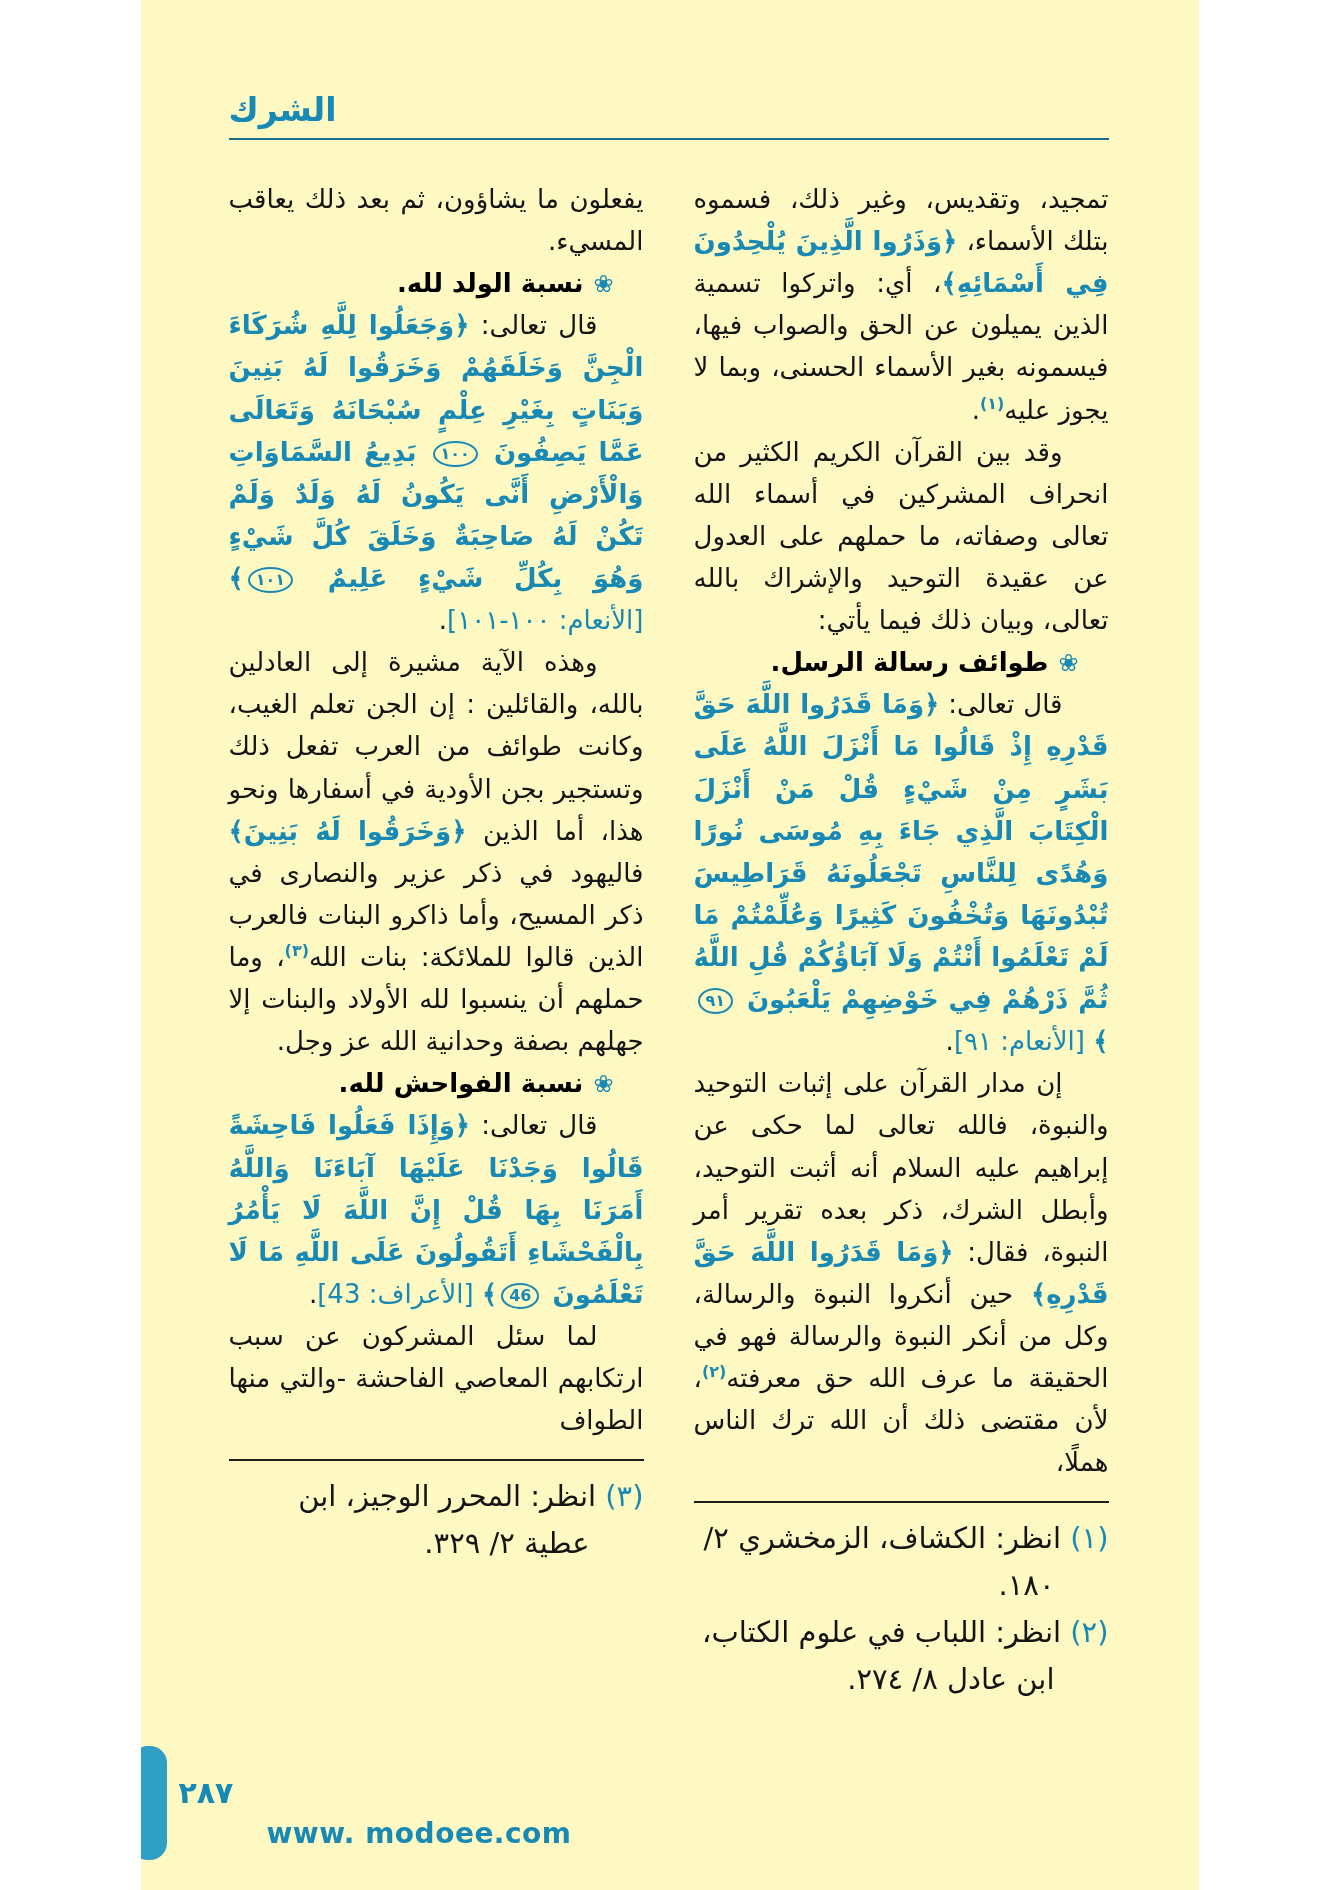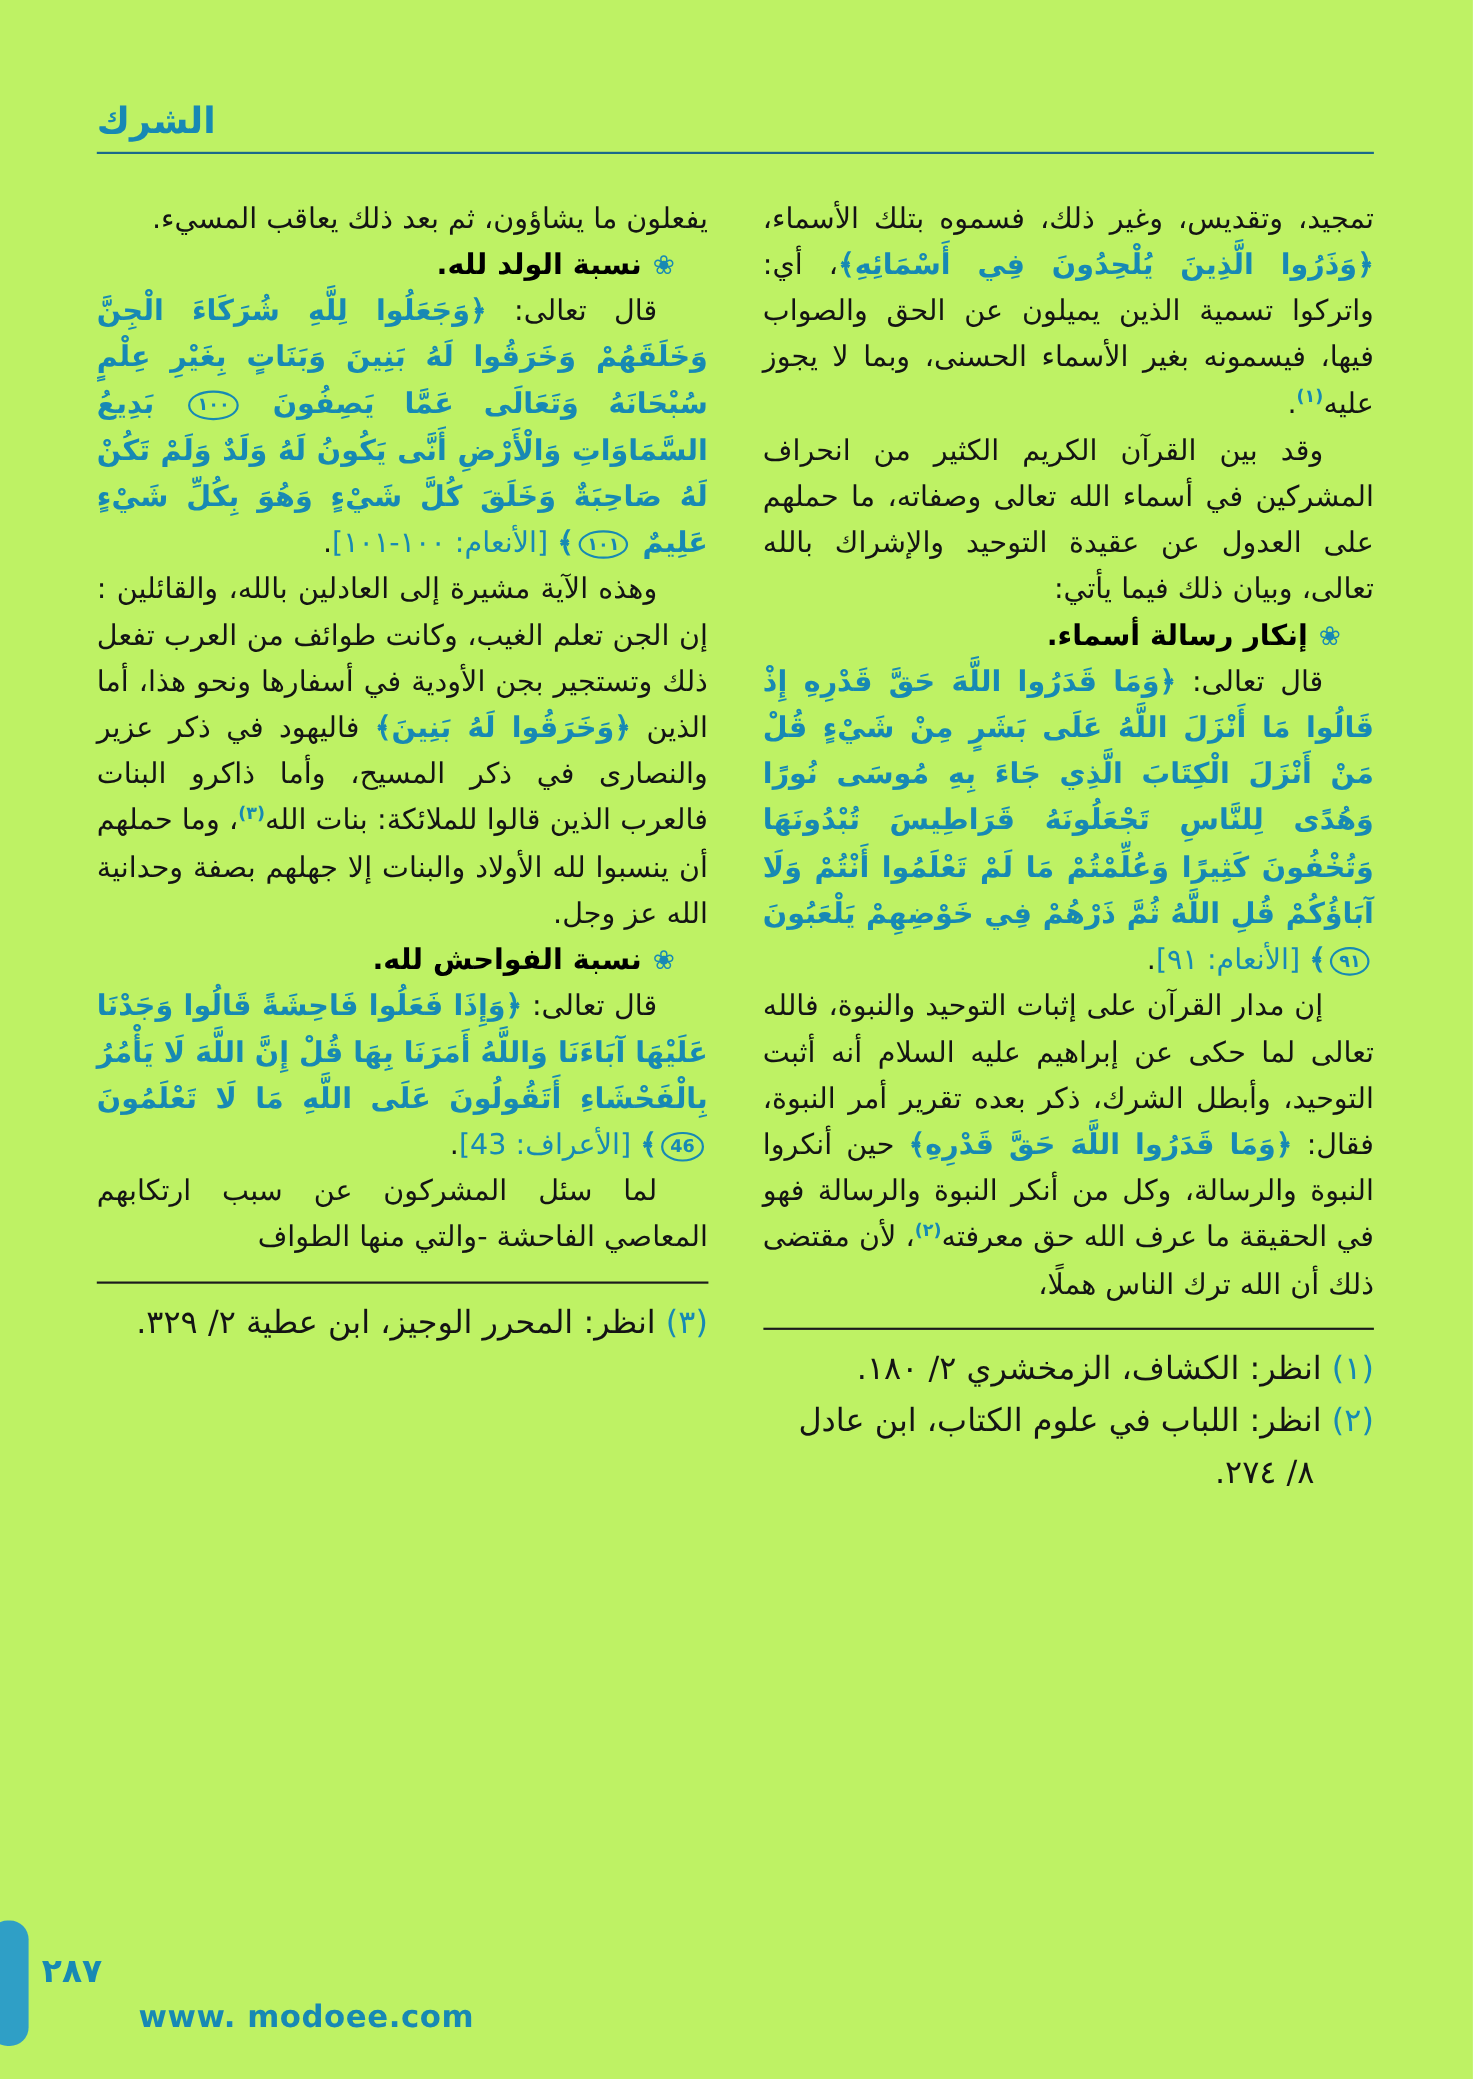--- a/index.html
+++ b/index.html
@@ -1,21 +1,21 @@
 <!DOCTYPE html>
 <html lang="ar" dir="rtl" style="--accent: #1789b4;"><head>
 <meta charset="utf-8">
 <style>
   * { margin:0; padding:0; box-sizing:border-box; }
   html,body { background:#ffffff; }
   .page {
     position:relative;
-    width:1339px; height:1890px;
+    width:1058px; height:1890px;
     margin:0 auto;
-    background:#bef264;
+    background:#fef9c3;
     direction:rtl;
     font-family:"DejaVu Sans", sans-serif;
     overflow:hidden;
     color:#141414;
   }
   
   .page-header { position:absolute; top:92px; right:90px; left:88px; }
   .page-title {
     color:var(--accent,#1789b4);
     font-size:33px; font-weight:bold;
@@ -81,21 +81,21 @@
 
   <header class="page-header">
     <h1 class="page-title">الشرك</h1>
     <div class="header-rule"></div>
   </header>
 
   <main class="columns">
     <section class="col">
         <p class="para no-indent"><span>تمجيد، وتقديس، وغير ذلك، فسموه بتلك الأسماء، </span><span class="quran">﴿وَذَرُوا الَّذِينَ يُلْحِدُونَ فِي أَسْمَائِهِ﴾</span><span>، أي: واتركوا تسمية الذين يميلون عن الحق والصواب فيها، فيسمونه بغير الأسماء الحسنى، وبما لا يجوز عليه</span><span class="fnref">(١)</span><span>.</span></p>
         <p class="para"><span>وقد بين القرآن الكريم الكثير من انحراف المشركين في أسماء الله تعالى وصفاته، ما حملهم على العدول عن عقيدة التوحيد والإشراك بالله تعالى، وبيان ذلك فيما يأتي:</span></p>
-        <p class="heading"><span class="flower">❀</span><span>إنكار رسالة أسماء.</span></p>
+        <p class="heading"><span class="flower">❀</span><span>طوائف رسالة الرسل.</span></p>
         <p class="para"><span>قال تعالى: </span><span class="quran">﴿وَمَا قَدَرُوا اللَّهَ حَقَّ قَدْرِهِ إِذْ قَالُوا مَا أَنْزَلَ اللَّهُ عَلَى بَشَرٍ مِنْ شَيْءٍ قُلْ مَنْ أَنْزَلَ الْكِتَابَ الَّذِي جَاءَ بِهِ مُوسَى نُورًا وَهُدًى لِلنَّاسِ تَجْعَلُونَهُ قَرَاطِيسَ تُبْدُونَهَا وَتُخْفُونَ كَثِيرًا وَعُلِّمْتُمْ مَا لَمْ تَعْلَمُوا أَنْتُمْ وَلَا آبَاؤُكُمْ قُلِ اللَّهُ ثُمَّ ذَرْهُمْ فِي خَوْضِهِمْ يَلْعَبُونَ </span><span class="ayah">٩١</span><span class="quran">﴾</span><span> </span><span class="ref">[الأنعام: ٩١]</span><span>.</span></p>
         <p class="para"><span>إن مدار القرآن على إثبات التوحيد والنبوة، فالله تعالى لما حكى عن إبراهيم عليه السلام أنه أثبت التوحيد، وأبطل الشرك، ذكر بعده تقرير أمر النبوة، فقال: </span><span class="quran">﴿وَمَا قَدَرُوا اللَّهَ حَقَّ قَدْرِهِ﴾</span><span> حين أنكروا النبوة والرسالة، وكل من أنكر النبوة والرسالة فهو في الحقيقة ما عرف الله حق معرفته</span><span class="fnref">(٢)</span><span>، لأن مقتضى ذلك أن الله ترك الناس هملًا،</span></p>
         <div class="fn-sep"></div>
         <div class="footnote"><span class="fn-num">(١) </span><span>انظر: الكشاف، الزمخشري ٢/ ١٨٠.</span></div>
         <div class="footnote"><span class="fn-num">(٢) </span><span>انظر: اللباب في علوم الكتاب، ابن عادل ٨/ ٢٧٤.</span></div>
       </section>
     <section class="col">
         <p class="para no-indent"><span>يفعلون ما يشاؤون، ثم بعد ذلك يعاقب المسيء.</span></p>
         <p class="heading"><span class="flower">❀</span><span>نسبة الولد لله.</span></p>
         <p class="para"><span>قال تعالى: </span><span class="quran">﴿وَجَعَلُوا لِلَّهِ شُرَكَاءَ الْجِنَّ وَخَلَقَهُمْ وَخَرَقُوا لَهُ بَنِينَ وَبَنَاتٍ بِغَيْرِ عِلْمٍ سُبْحَانَهُ وَتَعَالَى عَمَّا يَصِفُونَ </span><span class="ayah">١٠٠</span><span class="quran"> بَدِيعُ السَّمَاوَاتِ وَالْأَرْضِ أَنَّى يَكُونُ لَهُ وَلَدٌ وَلَمْ تَكُنْ لَهُ صَاحِبَةٌ وَخَلَقَ كُلَّ شَيْءٍ وَهُوَ بِكُلِّ شَيْءٍ عَلِيمٌ </span><span class="ayah">١٠١</span><span class="quran">﴾</span><span> </span><span class="ref">[الأنعام: ١٠٠-١٠١]</span><span>.</span></p>

